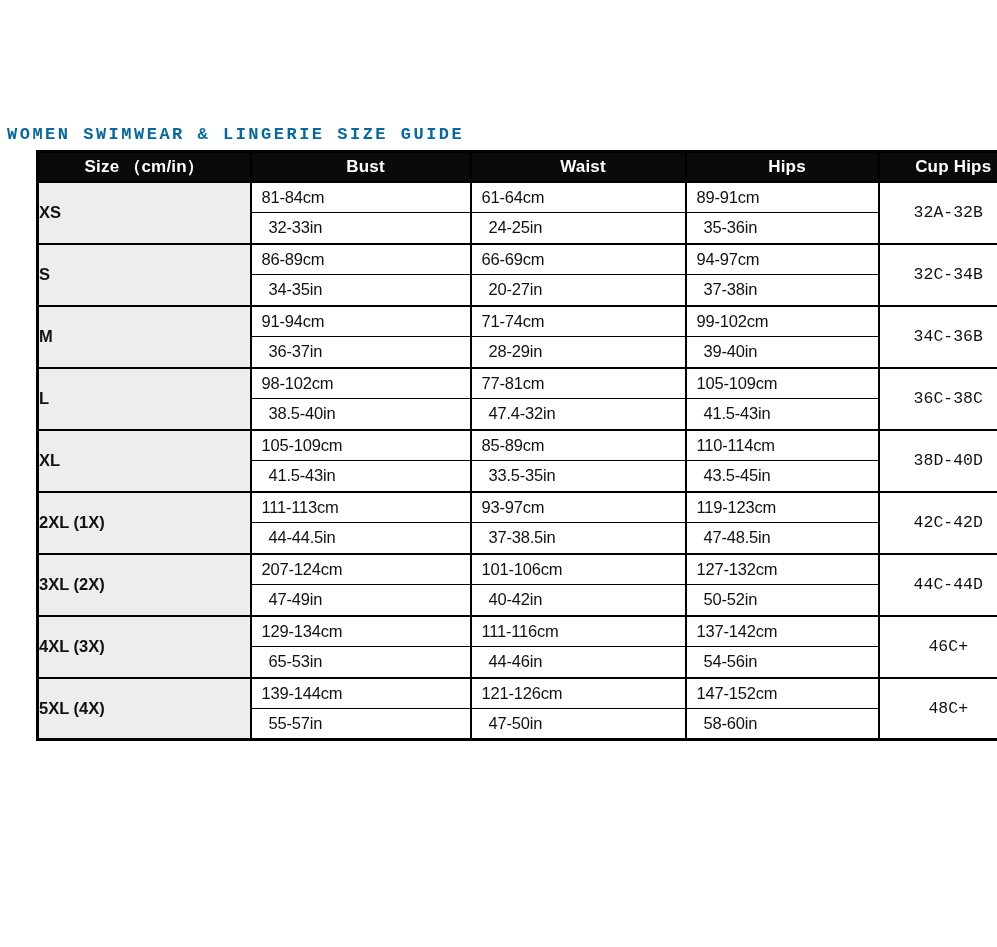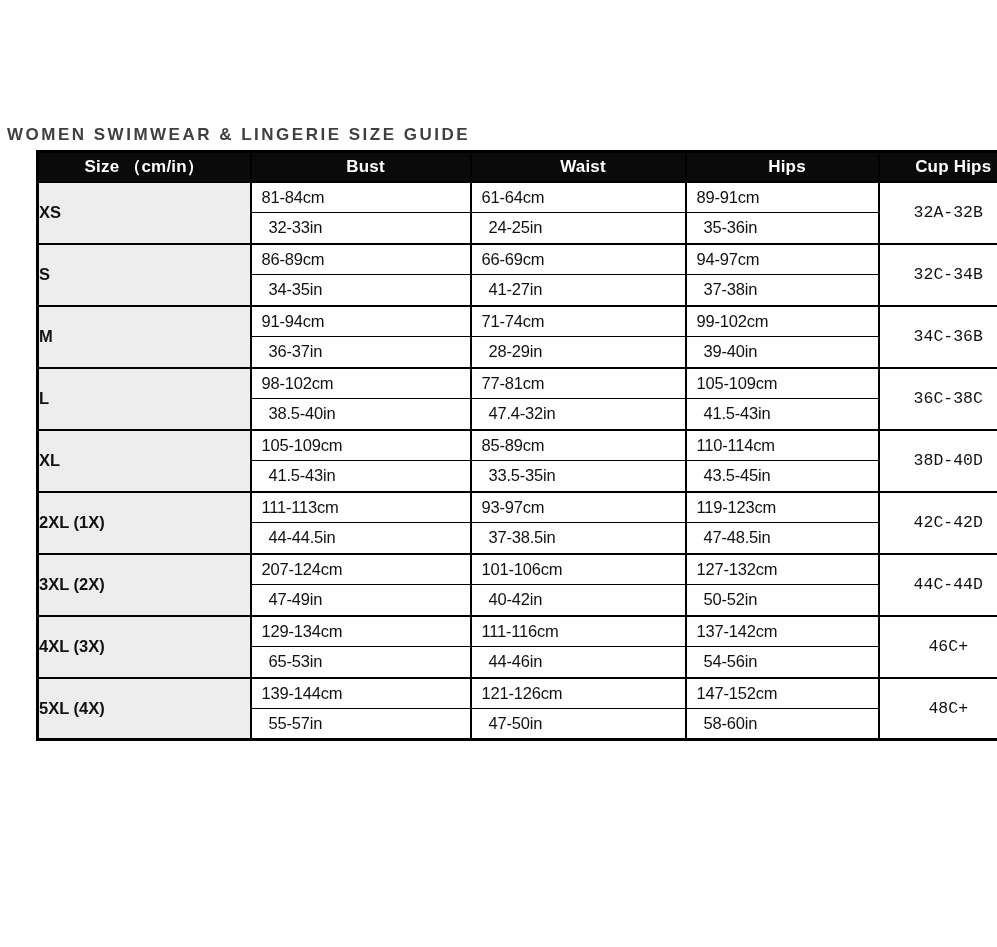--- a/index.html
+++ b/index.html
@@ -16,25 +16,25 @@
     width:997px;height:947px;
     background:#ffffff;
     font-family:"Liberation Sans",sans-serif;
     color:var(--text);
     position:relative;
     overflow:hidden;
   }
   .page-title{
     position:absolute;
     left:7px;top:125px;
-    font-family:Liberation Sans, sans-serif;
+    font-family:Liberation Mono, monospace;
     font-weight:bold;
     font-size:17px;
     letter-spacing:2.5px;
-    color:#404040;
+    color:#0369a1;
     white-space:nowrap;
   }
   table.size-guide{
     position:absolute;
     left:8px;top:150px;
     width:981px;
     border-collapse:collapse;
     table-layout:fixed;
     border:3px solid var(--border);
     background:var(--cell-bg);
@@ -121,21 +121,21 @@
 
   <tr class="r-cm">
     <td class="size-cell" rowspan="2">S</td>
     <td class="val">86-89cm</td>
     <td class="val">66-69cm</td>
     <td class="val">94-97cm</td>
     <td class="cup-cell" rowspan="2">32C-34B</td>
   </tr>
   <tr class="r-in">
     <td class="val">34-35in</td>
-    <td class="val">41-27in</td>
+    <td class="val">20-27in</td>
     <td class="val">37-38in</td>
   </tr>
 
   <tr class="r-cm">
     <td class="size-cell" rowspan="2">M</td>
     <td class="val">91-94cm</td>
     <td class="val">71-74cm</td>
     <td class="val">99-102cm</td>
     <td class="cup-cell" rowspan="2">34C-36B</td>
   </tr>

